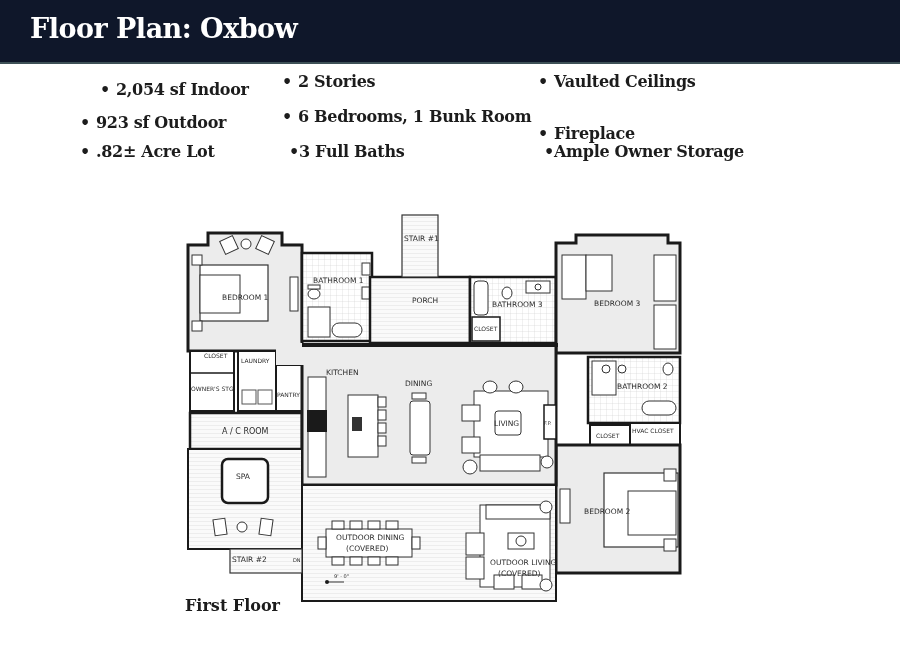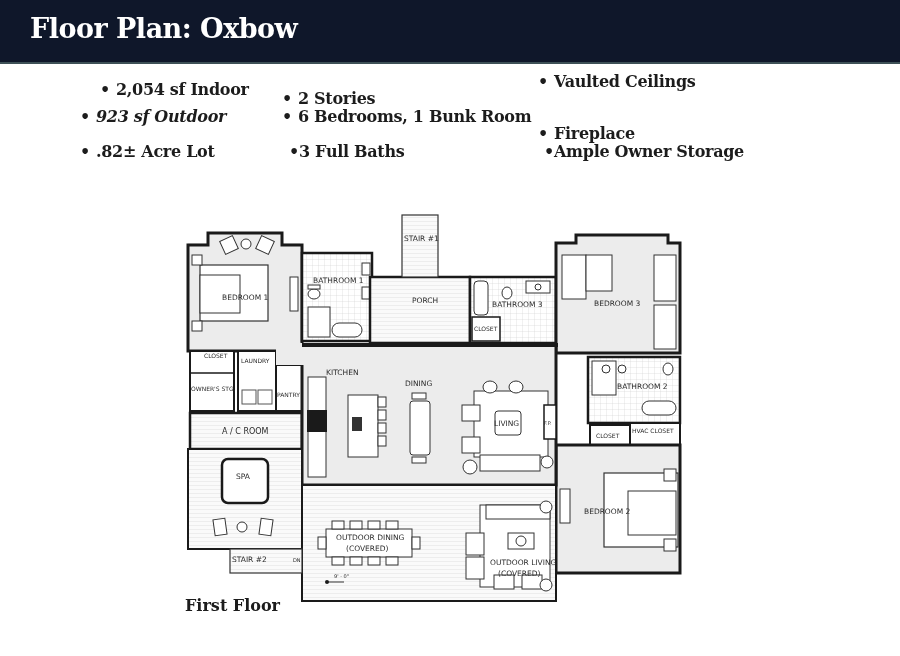--- a/index.html
+++ b/index.html
@@ -20,24 +20,24 @@
 </style>
 </head>
 <body>
 
 <div class="header">
   <div class="title">Floor Plan: Oxbow</div>
 </div>
 
 <div class="features">
   <div class="feat" style="left:80px; top:12px;margin-left:20px;"><span class="dot">•</span><span>2,054 sf Indoor</span></div>
-  <div class="feat" style="left:80px; top:39px;font-style:italic;"><span class="dot">•</span><span>923 sf Outdoor</span></div>
+  <div class="feat" style="left:80px; top:45px;"><span class="dot">•</span><span>923 sf Outdoor</span></div>
   <div class="feat" style="left:80px; top:74px;"><span class="dot">•</span><span>.82± Acre Lot</span></div>
 
-  <div class="feat" style="left:282px; top:4px;margin-top:17px;"><span class="dot">•</span><span>2 Stories</span></div>
+  <div class="feat" style="left:282px; top:4px;"><span class="dot">•</span><span>2 Stories</span></div>
   <div class="feat" style="left:282px; top:39px;"><span class="dot">•</span><span>6 Bedrooms, 1 Bunk Room</span></div>
   <div class="feat" style="left:283px; top:74px;text-align:right;"><span class="dot">•</span><span>3 Full Baths</span></div>
 
   <div class="feat" style="left:538px; top:4px;"><span class="dot">•</span><span>Vaulted Ceilings</span></div>
   <div class="feat" style="left:538px; top:56px;"><span class="dot">•</span><span>Fireplace</span></div>
   <div class="feat" style="left:538px; top:74px;text-align:right;"><span class="dot">•</span><span>Ample Owner Storage</span></div>
 </div>
 
 <svg class="plan" width="520" height="400" viewBox="0 0 520 400">
   <defs>

